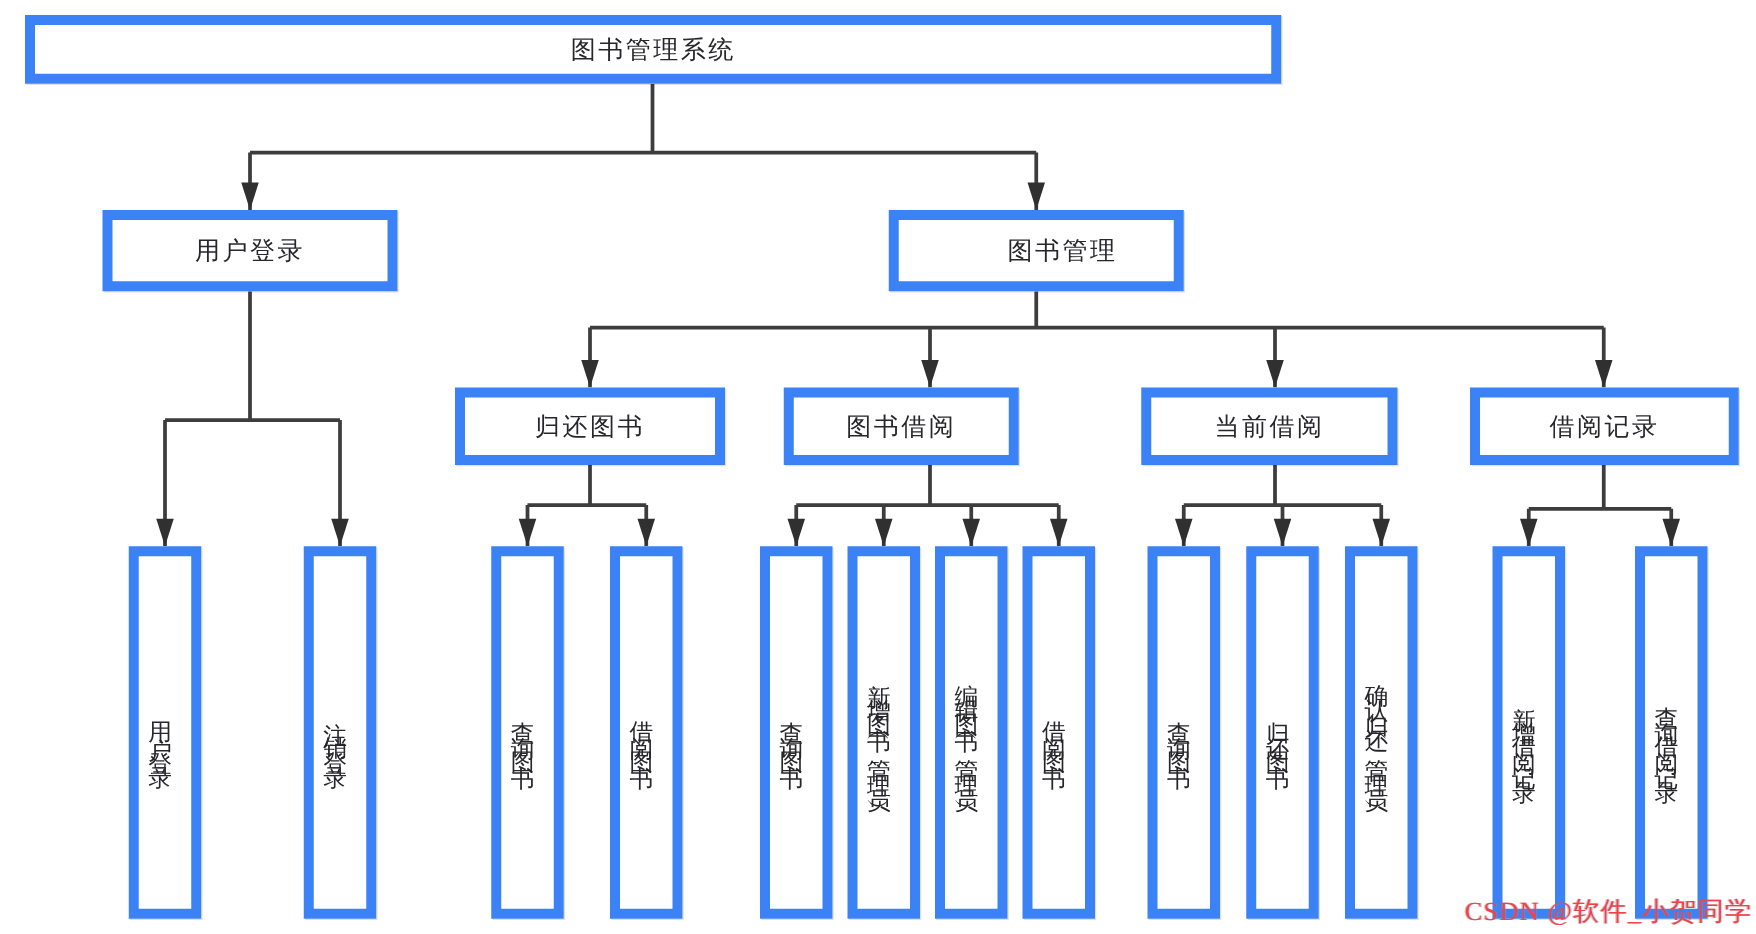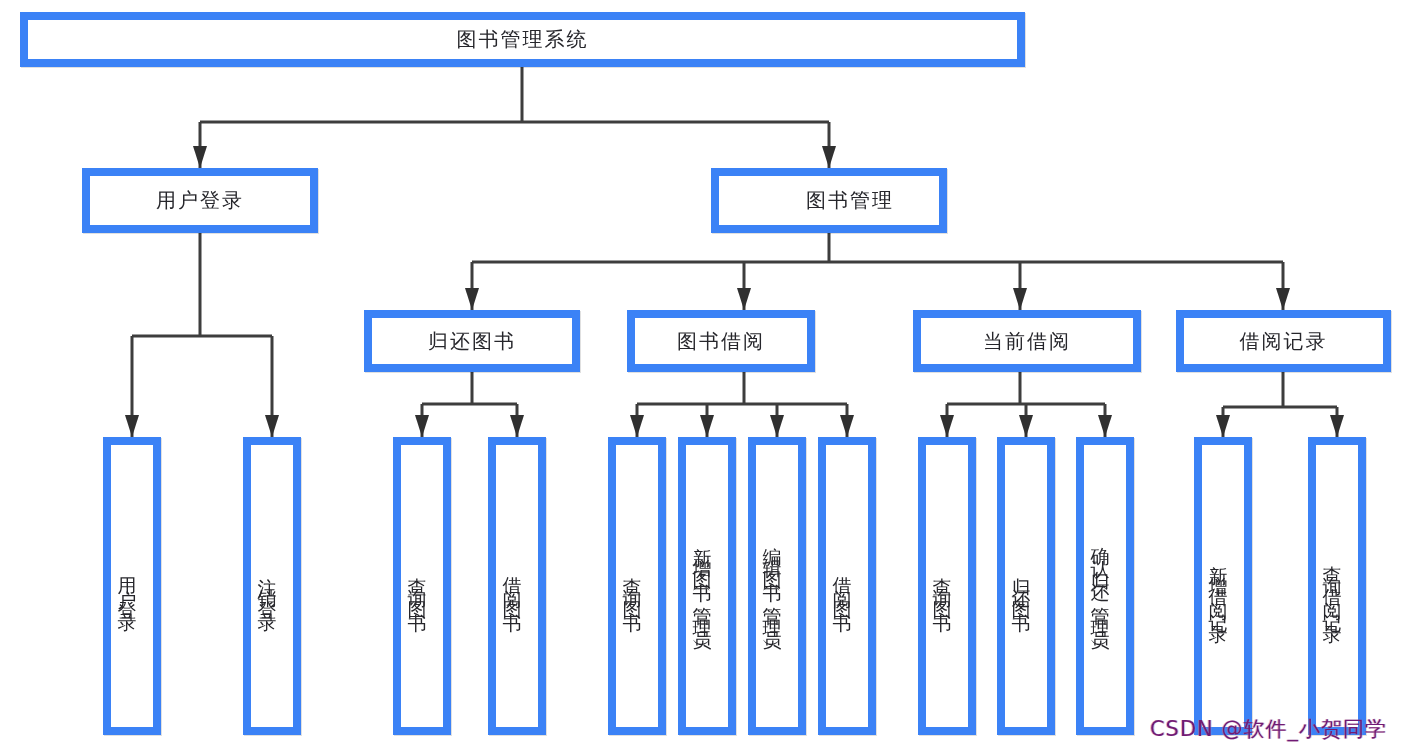--- a/index.html
+++ b/index.html
@@ -48,45 +48,46 @@
     width: 58px;
     height: 298px;
     top: 437px;
   }
   
   #b-root        { left: 20px;   top: 12px;  width: 1005px; height: 55px; }
   #b-user-login  { left: 82px;   top: 168px; width: 236px;  height: 65px; }
   #b-book-mgmt   { left: 711px;  top: 168px; width: 236px;  height: 65px; padding-left: 42px; }
   #b-new-book    { left: 364px;  top: 310px; width: 216px;  height: 62px; }
   #b-borrowing   { left: 627px;  top: 310px; width: 188px;  height: 62px; }
-  #b-current     { left: 913px;  top: 310px; width: 228px;  height: 62px; }
+  #b-current     { left: 913px;  top: 310px; width: 205px;  height: 62px; }
   #b-records     { left: 1176px; top: 310px; width: 215px;  height: 62px; }
   #b-login       { left: 103px; }
   #b-logout      { left: 243px; }
   #b-search1     { left: 393px; }
   #b-borrow1     { left: 488px; }
   #b-search2     { left: 608px; }
   #b-add-book    { left: 678px; }
   #b-edit-book   { left: 748px; }
   #b-borrow2     { left: 818px; }
   #b-search3     { left: 918px; }
   #b-return      { left: 997px; }
   #b-confirm     { left: 1076px; }
   #b-add-rec     { left: 1194px; }
   #b-search-rec  { left: 1308px; }
   .watermark {
     position: absolute;
-    right: 18px;
+    right: 3px;
     bottom: 4px;
     font-size: 21px;
     letter-spacing: 1px;
-    color: #701a75;
+    color: #ef4444;
     text-shadow: -1px 0 0 rgba(225,90,90,0.45), 1px 0 0 rgba(110,150,235,0.40);
     z-index: 5;
     white-space: nowrap;
+    font-family: Liberation Serif, serif;
   }
 </style>
 </head>
 <body>
 
 <div class="canvas">
 
   <svg class="wires" viewBox="0 0 1405 747" xmlns="http://www.w3.org/2000/svg">
     <defs>
       <marker id="arw" markerUnits="userSpaceOnUse" markerWidth="28" markerHeight="20" refX="24" refY="9" orient="auto">

